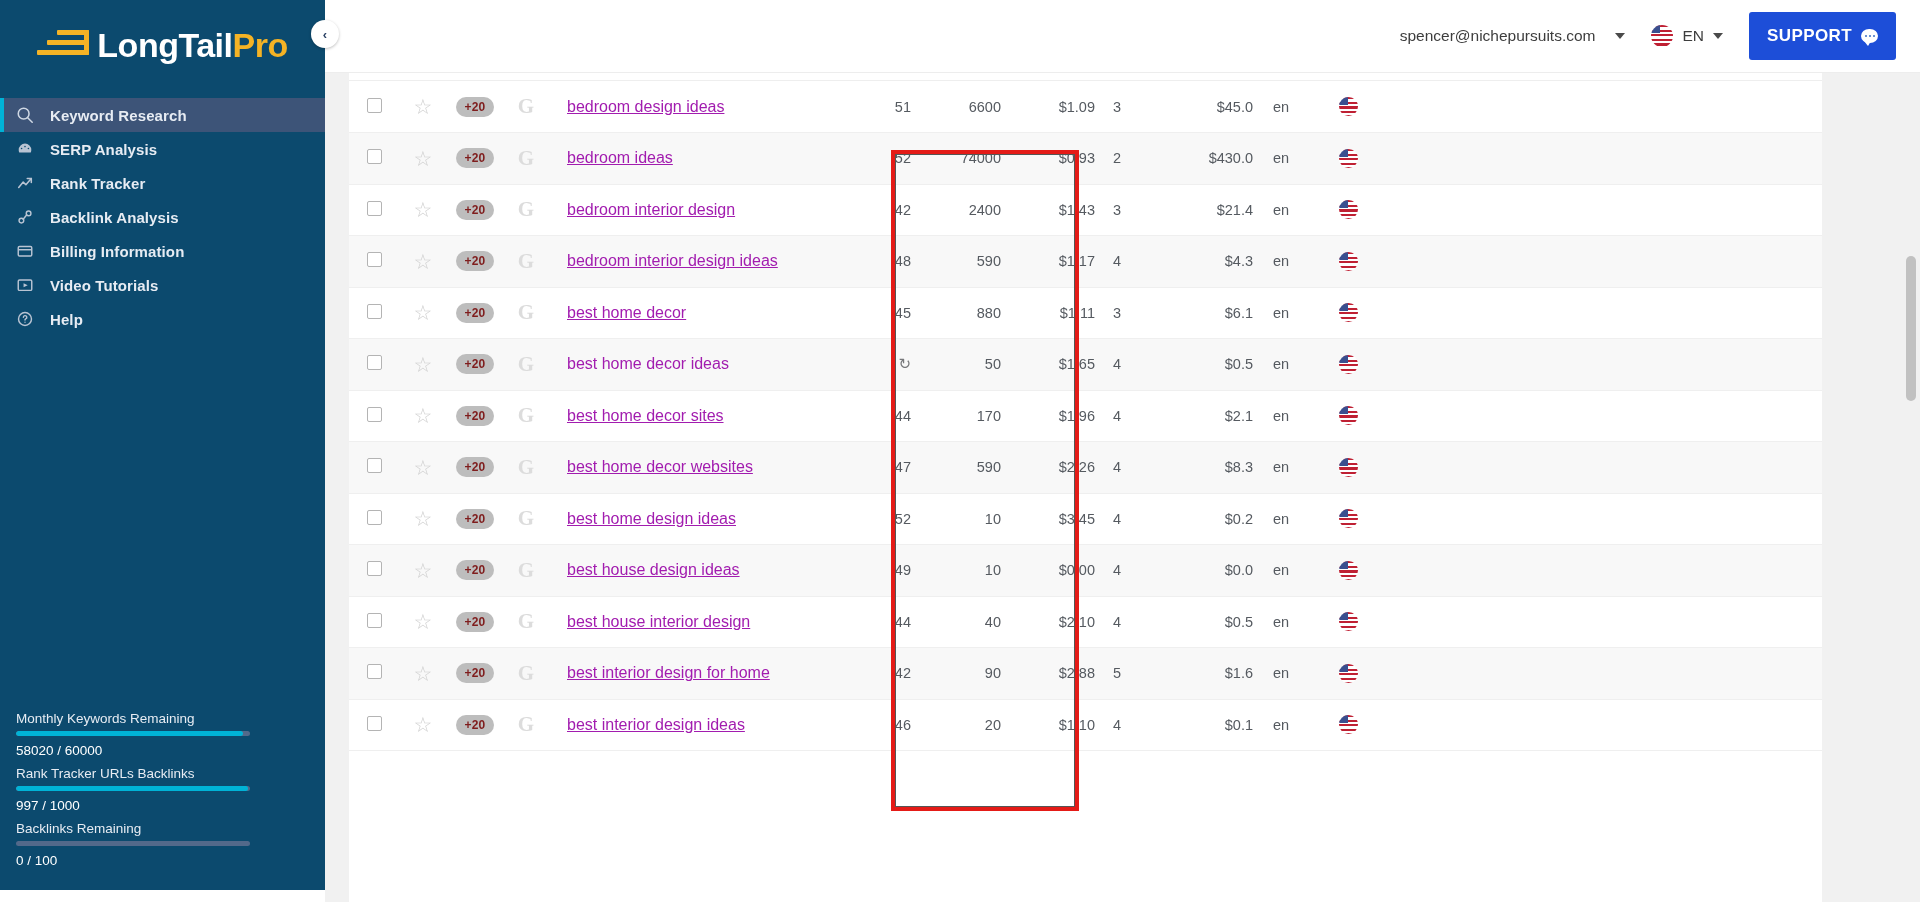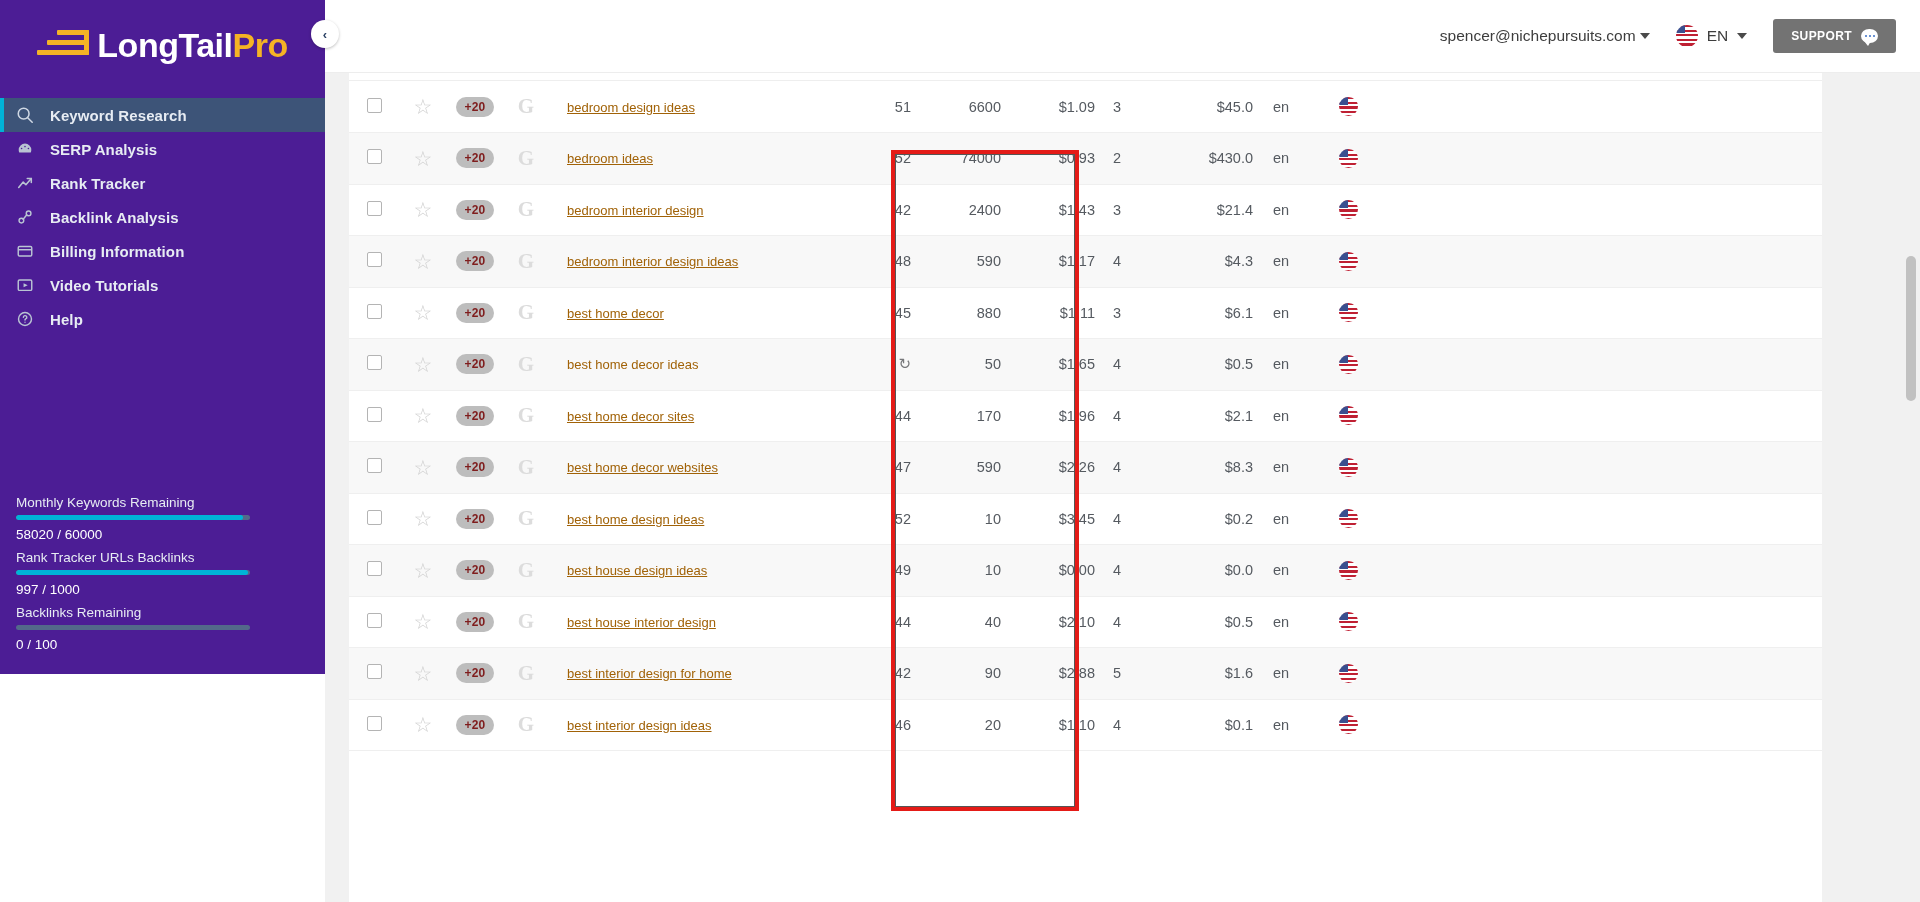--- a/index.html
+++ b/index.html
@@ -8,22 +8,22 @@
     font-family: "Liberation Sans", sans-serif;
     background: #ffffff;
     overflow: hidden;
   }
 
   
   .app { position: relative; width: 1920px; height: 902px; display: flex; }
 
   
   .sidebar {
-    width: 325px; height: 674px;
-    background: #4c1d95;
+    width: 325px; height: 890px;
+    background: #0c4a6e;
     position: relative;
     flex: 0 0 325px;
     color: #ffffff;
   }
   .sidebar-logo {
     height: 90px;
     display: flex; align-items: center; justify-content: center;
     position: relative;
   }
   .logo-wrap { display: flex; align-items: center; gap: 8px; }
@@ -81,35 +81,35 @@
   
   .main { flex: 1 1 auto; height: 902px; position: relative; background: #f1f1f1; }
 
   .topbar {
     height: 73px; background: #ffffff;
     display: flex; align-items: center; justify-content: flex-end;
     padding-right: 24px; gap: 26px;
     border-bottom: 1px solid #ededed;
     position: relative; z-index: 10;
   }
-  .account { display: flex; align-items: center; gap: 4px; font-size: 15.5px; color: #3d3d3d; cursor: pointer; }
+  .account { display: flex; align-items: center; gap: 20px; font-size: 15.5px; color: #3d3d3d; cursor: pointer; }
   .caret { width: 0; height: 0; border-left: 5px solid transparent; border-right: 5px solid transparent; border-top: 6px solid #4a4a4a; }
   .lang { display: flex; align-items: center; gap: 9px; font-size: 15.5px; color: #3d3d3d; cursor: pointer; }
   .flag {
     width: 19px; height: 19px; border-radius: 50%; overflow: hidden;
     position: relative; background: #ffffff; flex: 0 0 19px;
     display:inline-block; vertical-align: middle;
   }
   .flag .stripes { position:absolute; inset:0;
     background: repeating-linear-gradient(to bottom, #bf2033 0 2.3px, #ffffff 2.3px 4.6px); }
   .flag .canton { position:absolute; left:0; top:0; width:9px; height:8px; background:#3a4f8f; }
   .flag-lg { width: 22px; height: 22px; flex: 0 0 22px; }
   .support-btn {
-    background: #737373; color: #ffffff; font-size: 12px; font-weight: bold;
-    letter-spacing: .4px; padding: 0 18px; height: 34px; border-radius: 3px;
+    background: #1d4ed8; color: #ffffff; font-size: 17px; font-weight: bold;
+    letter-spacing: .4px; padding: 0 18px; height: 48px; border-radius: 3px;
     display: flex; align-items: center; gap: 9px; cursor: pointer;
   }
   .chat-bubble {
     width: 17px; height: 14px; background:#ffffff; border-radius: 8px/7px;
     position: relative; display:flex; align-items:center; justify-content:center; gap:2px;
   }
   .chat-bubble::after {
     content:""; position:absolute; left: 3px; bottom: -3px;
     border-left: 4px solid transparent; border-right: 3px solid transparent;
     border-top: 5px solid #ffffff;
@@ -149,21 +149,21 @@
     width: 15px; height: 15px; border: 1px solid #b4b4b4; border-radius: 2px;
     background: #ffffff; display: inline-block; cursor: pointer;
   }
   .star-ic { color: #cfcfcf; font-size: 21px; line-height: 1; cursor: pointer; }
   .plus20 {
     display: inline-block; background: #bdbdbd; color: #7f1d1d;
     font-size: 12px; font-weight: bold; border-radius: 11px;
     padding: 3px 9px; cursor: pointer; letter-spacing: .2px;
   }
   .g-ic { color: #dcdcdc; font-size: 21px; font-weight: bold; font-family: "Liberation Serif", serif; cursor: pointer; }
-  a.kwlink { color: #a16207; text-decoration: underline; font-size: 13px; cursor: pointer; }
+  a.kwlink { color: #a21caf; text-decoration: underline; font-size: 16px; cursor: pointer; }
   a.kwlink.nounder { text-decoration: none; }
   .sync-ic { color: #77787b; font-size: 15px; display:inline-block; }
 
   
   .red-box {
     position: absolute; border: 4px solid #e41b17;
     pointer-events: none; z-index: 20;
     left: 566px; top: 77px; width: 188px; height: 661px;
   }
   .red-box-inner { position:absolute; inset:0; border:1px solid #555; }

